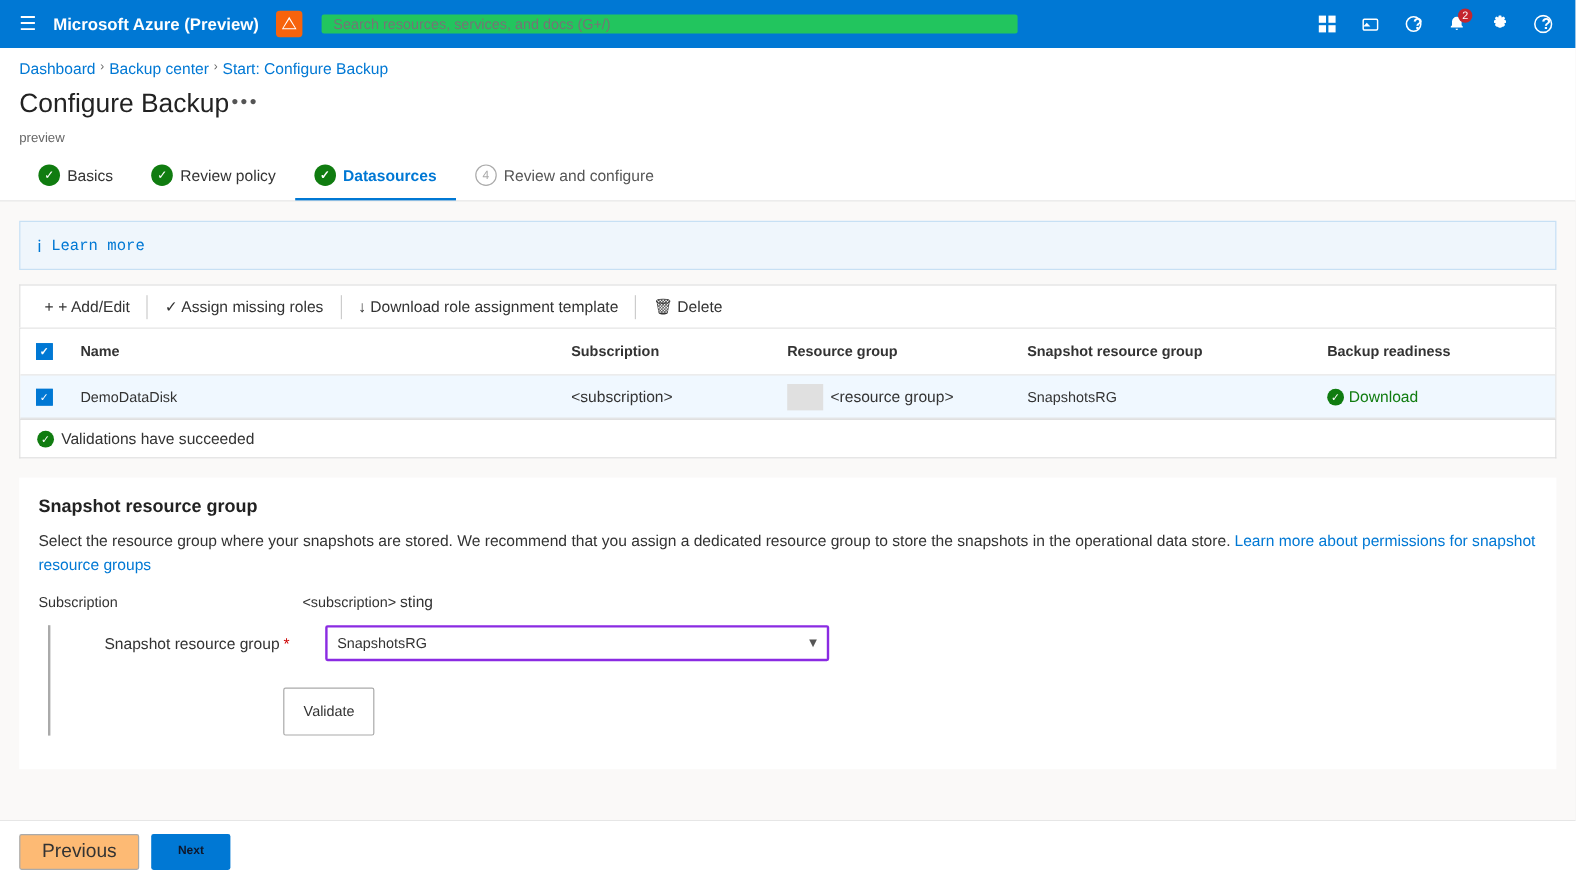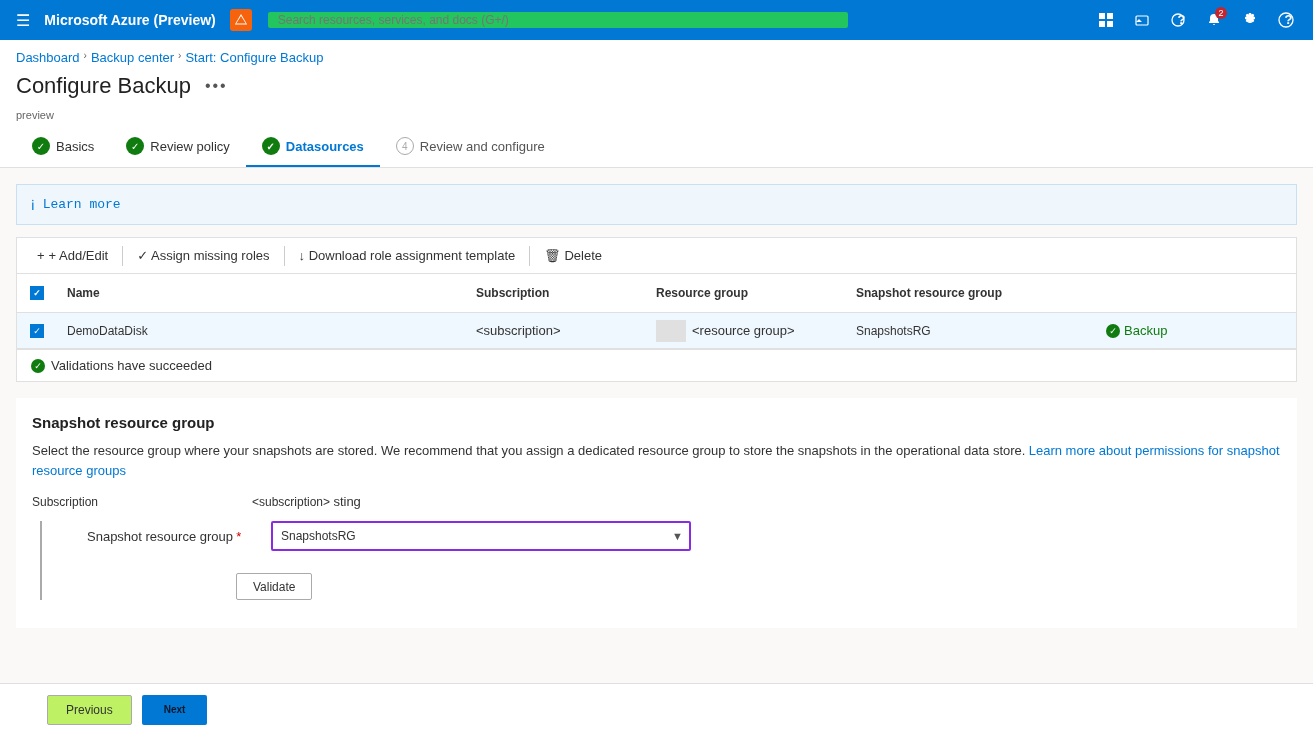--- a/index.html
+++ b/index.html
@@ -92,21 +92,21 @@
     }
     .breadcrumb a { color: #0078d4; text-decoration: none; }
     .breadcrumb-sep { color: #666; font-size: 10px; }
 
     
     .page-header {
       background: white;
       padding: 4px 16px 10px;
       display: flex;
       align-items: center;
-      gap: 14px;
+      gap: 2px;
     }
     .page-title { font-size: 22px; font-weight: 300; color: #222; }
     .page-subtitle { font-size: 11px; color: #666; padding-left: 16px; padding-bottom: 6px; background: white; }
     .more-btn { color: #555; cursor: pointer; font-size: 16px; letter-spacing: 2px; }
 
     
     .tabs-container {
       background: white;
       border-bottom: 1px solid #e0e0e0;
       padding: 0 16px;
@@ -369,21 +369,21 @@
     .select-chevron {
       position: absolute;
       right: 8px;
       top: 50%;
       transform: translateY(-50%);
       pointer-events: none;
       color: #555;
       font-size: 11px;
     }
     .validate-btn {
-      height: 27px;
+      height: 40px;
       padding: 0 16px;
       background: white;
       border: 1px solid #aaa;
       border-radius: 2px;
       cursor: pointer;
       font-size: 12px;
       color: #333;
       text-align: center;
     }
 
@@ -397,27 +397,26 @@
       background: white;
       border-top: 1px solid #e0e0e0;
       display: flex;
       align-items: center;
       padding: 0 16px;
       gap: 10px;
     }
     .btn-prev {
       height: 30px;
       padding: 0 18px;
-      background: #bef264;
+      background: #fdba74;
       border: 1px solid #aaa;
       border-radius: 2px;
       cursor: pointer;
-      font-size: 12px;
-      color: #333;
-      margin-left: 31px;
+      font-size: 16px;
+      color: #333;
     }
     .btn-next {
       height: 30px;
       padding: 0 22px;
       background: #0078d4;
       border: none;
       border-radius: 2px;
       cursor: pointer;
       font-size: 10px;
       color: #0f172a;
@@ -551,20 +550,21 @@
 
     <div class="data-table">
       <div class="table-header">
         <div class="th checkbox-cell">
           <div class="cb-header">✓</div>
         </div>
         <div class="th">Name</div>
         <div class="th">Subscription</div>
         <div class="th">Resource group</div>
         <div class="th">Snapshot resource group</div>
+        <div class="th">Backup readiness</div>
       </div>
       <div class="table-row">
         <div class="td checkbox-cell">
           <div class="cb-checked">✓</div>
         </div>
         <div class="td">DemoDataDisk</div>
         <div class="td">
           <div class="subscription-placeholder">
             <span>&lt;subscription&gt;</span>
           </div>
@@ -572,21 +572,21 @@
         <div class="td">
           <div class="subscription-placeholder">
             <div class="sub-box"></div>
             <span>&lt;resource group&gt;</span>
           </div>
         </div>
         <div class="td">SnapshotsRG</div>
         <div class="td">
           <div class="success-badge">
             <div class="success-circle">✓</div>
-            <span>Backup</span>
+            <span>Download</span>
           </div>
         </div>
       </div>
     </div>
 
     <div class="validation-row">
       <div class="success-circle">✓</div>
       <span>Validations have succeeded</span>
     </div>
 

